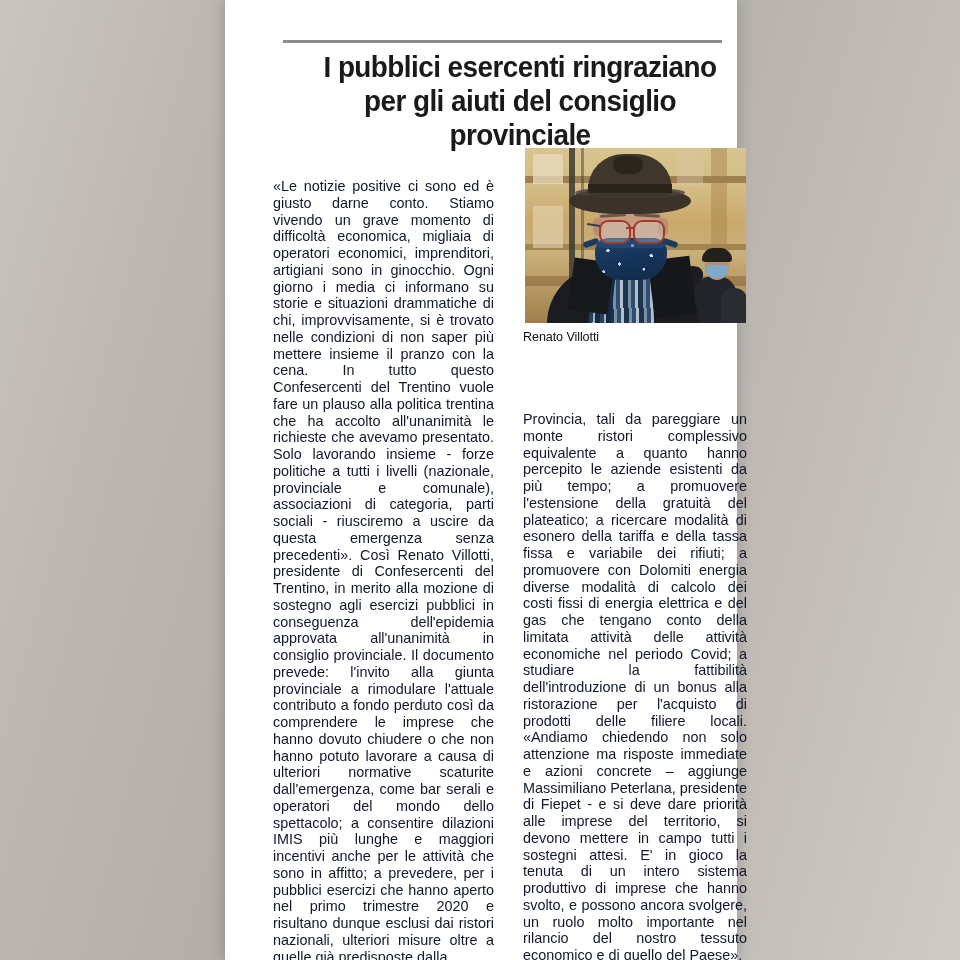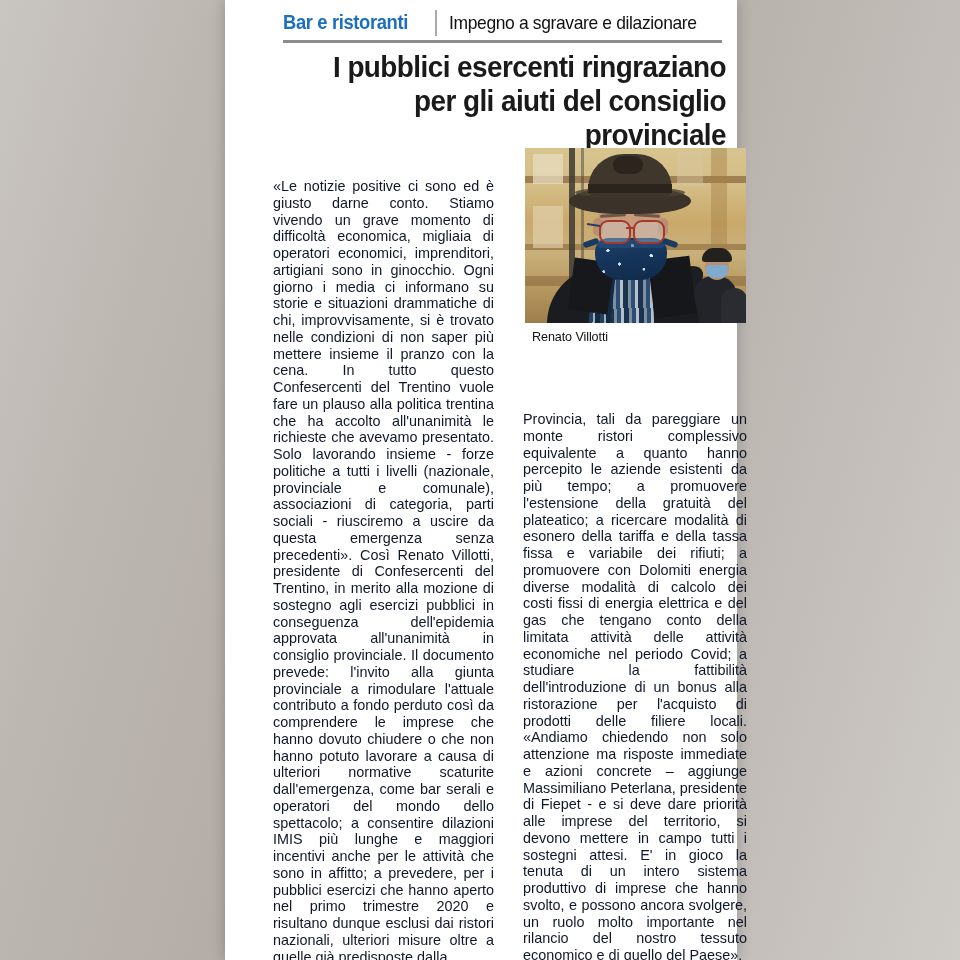--- a/index.html
+++ b/index.html
@@ -42,21 +42,21 @@
     background:#8c8c8c;
   }
 
   
   .headline{
     position:absolute;left:33px;top:50px;width:443px;
     font-family:"Liberation Sans",sans-serif;
     font-weight:bold;color:#1a1a1a;
     font-size:30px;line-height:34px;
     letter-spacing:-.6px;
-    text-align:right;
+    text-align:center;
   }
   .headline span{display:block;transform:scaleX(.93);transform-origin:right center;}
 
   
   .col{
     position:absolute;top:145px;width:221px;
     font-family:Liberation Sans, sans-serif;
     font-size:14.4px;line-height:16.75px;
     text-align:justify;
     color:#0f172a;
@@ -145,37 +145,32 @@
   
   .p2-body{left:168px;top:128px;width:44px;height:48px;background:#23242a;border-radius:20px 20px 0 0;}
   .p2-head{left:180px;top:104px;width:24px;height:28px;background:#b9906f;border-radius:12px/14px;}
   .p2-hat{left:177px;top:100px;width:30px;height:14px;background:#23211d;border-radius:14px 14px 3px 3px;}
   .p2-mask{left:181px;top:117px;width:22px;height:13px;background:#7fa9cd;border-radius:4px 4px 8px 8px;}
   .p2-arm{left:158px;top:118px;width:18px;height:40px;background:#1d1e22;transform:rotate(10deg);border-radius:8px;}
   .p3-body{left:196px;top:140px;width:26px;height:36px;background:#2b2c31;border-radius:12px 12px 0 0;}
 
   
   .caption{
-    position:absolute;left:282px;top:330px;width:222px;
+    position:absolute;left:273px;top:330px;width:222px;
     font-family:"Liberation Sans",sans-serif;
     font-size:12.6px;line-height:15px;color:#111;
     letter-spacing:-.1px;
   }
 </style>
 </head>
 <body>
 
 <div class="page">
   <div class="inner">
 
-    <div class="kicker-row">
-      <div class="kicker" style="color: rgb(28, 111, 192);">Bar e ristoranti</div>
-      <div class="kicker-sep"></div>
-      <div class="subkicker">Impegno a sgravare e dilazionare</div>
-    </div>
     <div class="kicker-rule"></div>
 
     <div class="headline">
       <span>I pubblici esercenti ringraziano</span>
       <span>per gli aiuti del consiglio provinciale</span>
     </div>
 
     <div class="photo-wrap">
       <div class="ph bg-wall"></div>
       <div class="ph bg-band1"></div>

